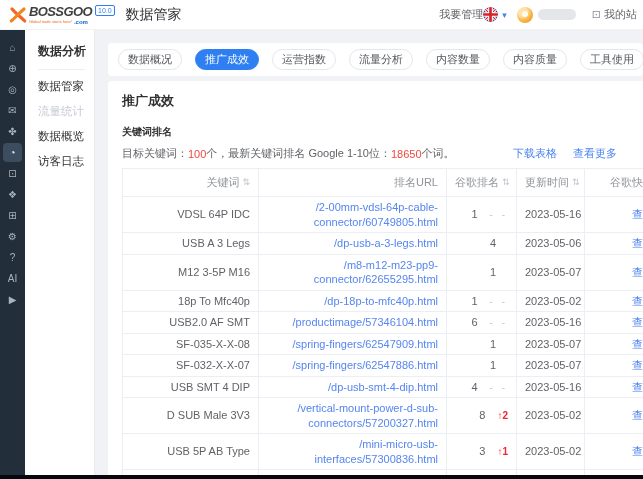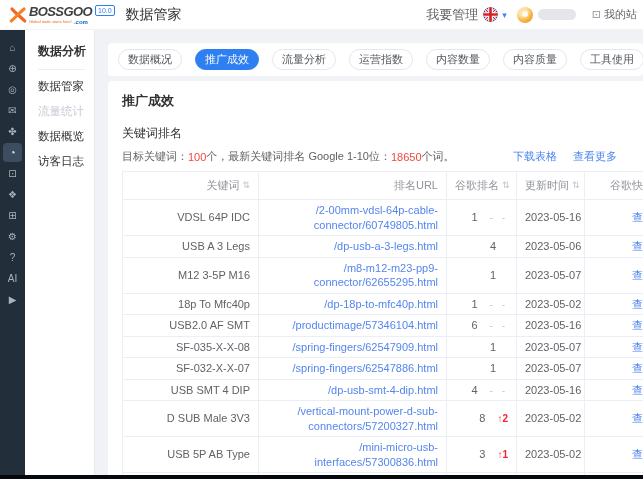--- a/index.html
+++ b/index.html
@@ -16,21 +16,21 @@
   .logo-mark { width:18px; height:18px; margin-right:2px; }
   .brand-block { display:flex; flex-direction:column; line-height:1; }
   .brand { font-style:italic; font-weight:bold; font-size:13px; color:#404040; letter-spacing:-0.6px; }
   .brand-sub { display:flex; align-items:center; gap:2px; margin-top:1px; }
   .tagline { font-size:4px; color:#f26522; white-space:nowrap; }
   .tld { font-size:6px; font-weight:bold; color:#0c63cf; }
   .ver-badge { font-size:7px; color:#2e7ff2; border:1px solid #2e7ff2; border-radius:2px;
                padding:0 2px; line-height:9px; margin:-8px 0 0 3px; }
   .app-title { font-size:14px; color:#303133; font-weight:500; margin-left:11px; }
   .topbar-right { margin-left:auto; display:flex; align-items:center; }
-  .manage-label { font-size:13px; color:#606266; margin-right:5px; }
+  .manage-label { font-size:11px; color:#606266; }
   .flag { width:15px; height:15px; border-radius:50%; overflow:hidden; flex-shrink:0; }
   .caret { font-size:9px; color:#4a83f0; margin:0 10px 0 4px; }
   .avatar { width:16px; height:16px; border-radius:50%;
             background:radial-gradient(circle at 35% 30%, #ffe2a8 0 28%, #f6b23e 60%, #e9952c);
             position:relative; flex-shrink:0; }
   .avatar::after { content:""; position:absolute; left:5px; top:4px; width:6px; height:6px;
                    border-radius:50%; background:rgba(255,255,255,.85); }
   .name-redacted { width:38px; height:11px; background:#e4e6ea; border-radius:6px; margin-left:5px; }
   .mysite { display:flex; align-items:center; gap:3px; margin-left:16px;
             font-size:11px; color:#606266; white-space:nowrap; overflow:hidden; }
@@ -53,21 +53,21 @@
   
   .tabcard { background:#fff; border-radius:4px; padding:6px 10px; display:flex; gap:13px; flex-shrink:0; }
   .pill { height:21px; padding:0 9px; border-radius:11px; border:1px solid #e3e6eb; background:#fff;
           color:#54575d; font-size:11px; display:flex; align-items:center; cursor:pointer;
           font-family:inherit; white-space:nowrap; }
   .pill.active { background:#2e7ff2; border-color:#2e7ff2; color:#fff; }
   
   .card { background:#fff; border-radius:4px 0 0 0; margin-top:5px; flex:1;
           padding:11px 0 0 14px; overflow:hidden; }
   .section-title { font-size:13px; font-weight:bold; color:#303133; margin:0 0 15px; }
-  .sub-title { font-size:12px; font-weight:normal; color:#303133; margin:12px 0 7px; }
+  .sub-title { font-size:10px; font-weight:bold; color:#303133; margin:12px 0 7px; }
   .meta { display:flex; align-items:center; font-size:11px; color:#606266; padding-right:26px; }
   .red { color:#f0483e; }
   .meta-links { margin-left:auto; display:flex; gap:16px; }
   .meta-links a { color:#4a83f0; font-size:11px; text-decoration:none; cursor:pointer; white-space:nowrap; }
   
   table { border-collapse:collapse; margin-top:7px; table-layout:fixed; width:540px; }
   th, td { border:1px solid #ebeef5; text-align:right; font-weight:normal;
            padding:3px 8px; font-size:11px; overflow:hidden; }
   th { color:#909399; padding:6px 8px; white-space:nowrap; }
   td { color:#606266; line-height:1.32; }
@@ -177,23 +177,23 @@
   </div>
 
   <div class="main">
 
     <div class="tabcard">
 
         <button class="pill">数据概况</button>
 
         <button class="pill active">推广成效</button>
 
+        <button class="pill">运营指数</button>
+
         <button class="pill">流量分析</button>
-
-        <button class="pill">运营指数</button>
 
         <button class="pill">内容数量</button>
 
         <button class="pill">内容质量</button>
 
         <button class="pill">工具使用</button>
       </div>
 
     <div class="card">
       <h2 class="section-title">推广成效</h2>

